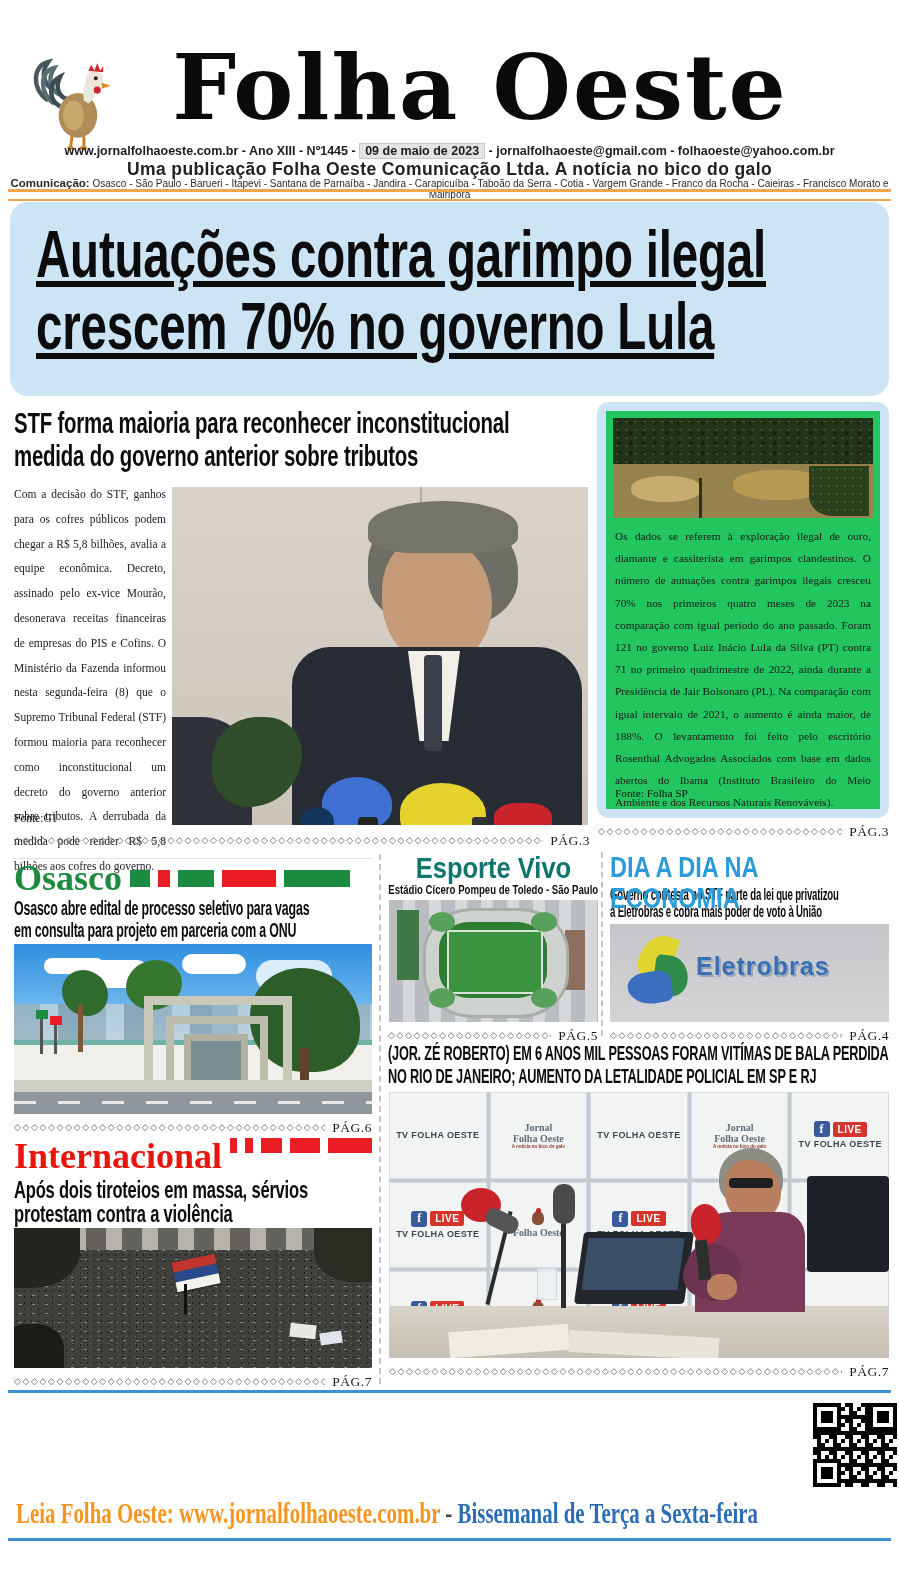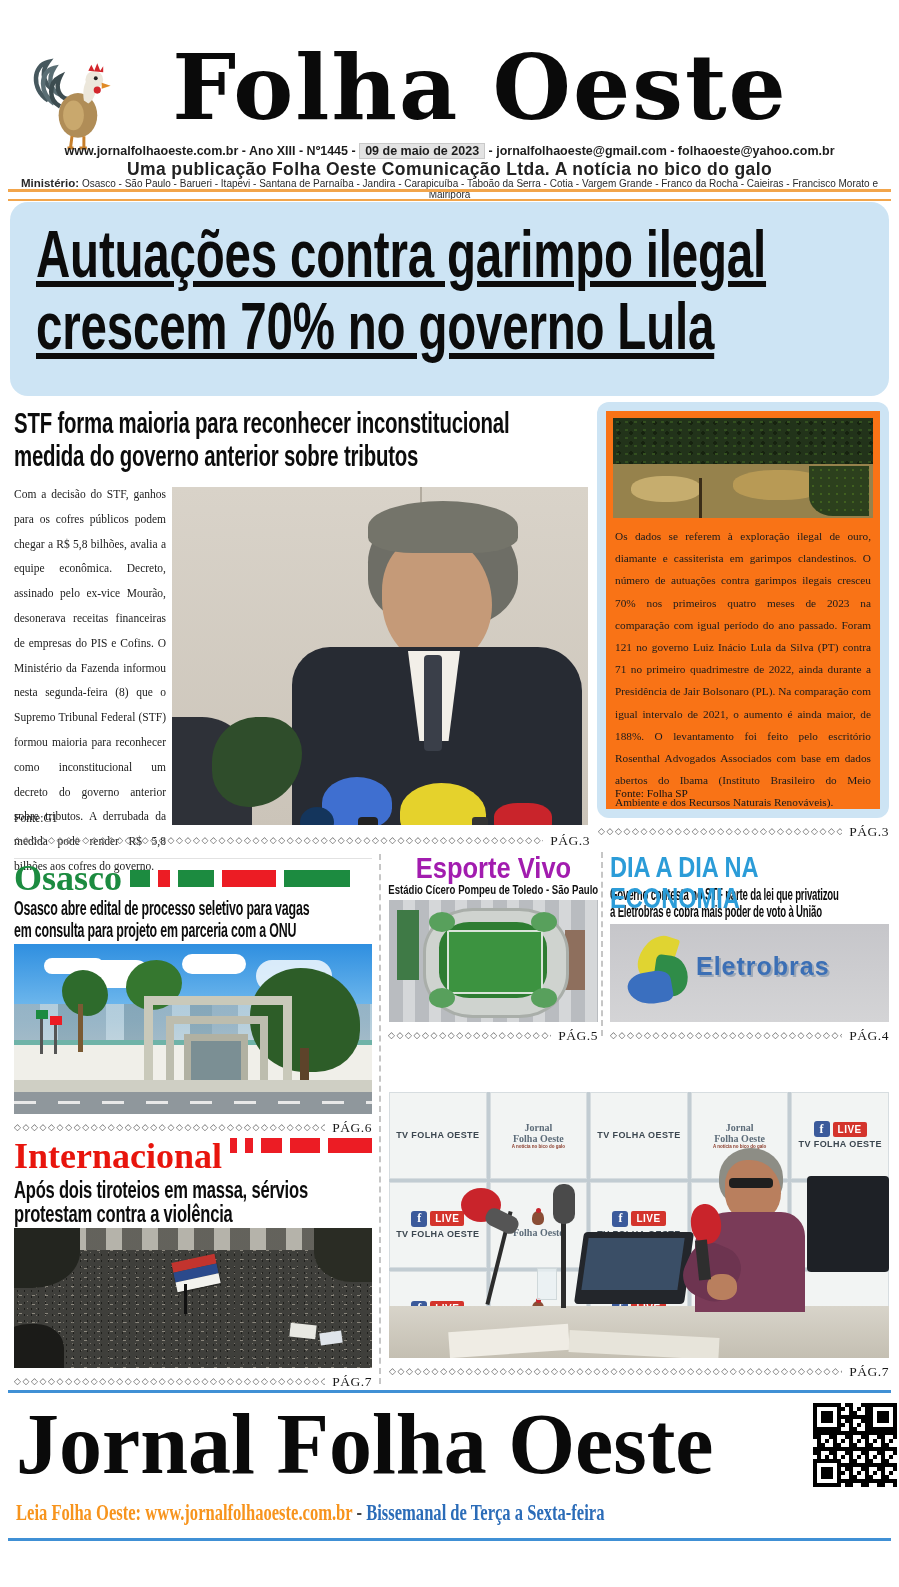--- a/index.html
+++ b/index.html
@@ -66,21 +66,21 @@
     </svg>
   </div>
   <div class="abs dserif b ctr" style="left:70px;top:34px;width:820px;font-size:90px;color:#0a0a0a;letter-spacing:2px;">Folha Oeste</div>
   <div class="abs ctr" style="left:0;top:144px;width:899px;font-size:12.5px;font-weight:bold;color:#1d1d1d;">
     <span>www.jornalfolhaoeste.com.br - Ano XIII - Nº1445 -</span>
     <span class="datebox">09 de maio de 2023</span>
     <span>- jornalfolhaoeste@gmail.com - folhaoeste@yahoo.com.br</span>
   </div>
   <div class="abs ctr b" style="left:0;top:159px;width:899px;font-size:17.5px;color:#222;letter-spacing:.4px;">Uma publicação Folha Oeste Comunicação Ltda. A notícia no bico do galo</div>
   <div class="abs ctr" style="left:0;top:177px;width:899px;font-size:10px;color:#2a2a2a;">
-    <span class="b" style="font-size:11.5px;">Ministério:</span>
+    <span class="b" style="font-size:11.5px;">Comunicação:</span>
     <span>Osasco - São Paulo - Barueri - Itapevi - Santana de Parnaíba - Jandira - Carapicuíba - Taboão da Serra - Cotia - Vargem Grande - Franco da Rocha - Caieiras - Francisco Morato e Mairiporã</span>
   </div>
   <div class="abs" style="left:8px;top:189px;width:883px;height:7px;border-top:3px solid #f2a54b;border-bottom:2px solid #f2a54b;"></div>
 
   <div class="abs" style="left:10px;top:202px;width:879px;height:194px;background:#cde4f4;border-radius:18px;">
     <div class="hl" style="padding:16px 0 0 26px;font-size:66px;line-height:72px;text-decoration:underline;">
       <div class="cx72">Autuações contra garimpo ilegal</div>
       <div class="cx72">crescem 70% no governo Lula</div>
     </div>
   </div>
@@ -108,21 +108,21 @@
     <div class="abs" style="left:322px;top:316px;width:58px;height:34px;background:#c9242b;border-radius:40%;"></div>
     <div class="abs" style="left:186px;top:330px;width:20px;height:20px;background:#222;border-radius:4px;"></div>
     <div class="abs" style="left:300px;top:330px;width:16px;height:16px;background:#333;border-radius:3px;"></div>
   </div>
   <div class="pagrow" style="left:14px;top:833px;width:576px;">
     <span class="diamonds"></span>
     <span class="pag">PÁG.3</span>
   </div>
 
   <div class="abs" style="left:597px;top:402px;width:292px;height:416px;background:#cde4f4;border-radius:12px;">
-    <div class="abs" style="left:9px;top:9px;width:274px;height:398px;background:#f97316;">
+    <div class="abs" style="left:9px;top:9px;width:274px;height:398px;background:#22c55e;">
       <div class="photo" style="left:7px;top:7px;width:260px;height:100px;">
         <div class="abs" style="left:0;top:0;width:260px;height:48px;background-color:#22331a;background-image:radial-gradient(#33501f 18%,transparent 19%),radial-gradient(#16220f 22%,transparent 23%);background-size:9px 8px,12px 10px;"></div>
         <div class="abs" style="left:0;top:46px;width:260px;height:54px;background:#96824c;"></div>
         <div class="abs" style="left:18px;top:58px;width:70px;height:26px;background:#c6ad6e;border-radius:45%;"></div>
         <div class="abs" style="left:120px;top:52px;width:92px;height:30px;background:#b89a55;border-radius:45%;"></div>
         <div class="abs" style="left:196px;top:48px;width:60px;height:50px;background-color:#2c401d;background-image:radial-gradient(#40601f 20%,transparent 21%);background-size:8px 8px;border-radius:0 0 0 40%;"></div>
         <div class="abs" style="left:86px;top:60px;width:3px;height:40px;background:#3a2d18;"></div>
       </div>
       <div class="abs serif just" style="left:9px;top:114px;width:256px;font-size:11.3px;line-height:22.2px;color:#1b1b1b;">Os dados se referem à exploração ilegal de ouro, diamante e cassiterista em garimpos clandestinos.  O número de autuações contra garimpos ilegais cresceu 70% nos primeiros quatro meses de 2023 na comparação com igual período do ano passado. Foram 121 no governo Luiz Inácio Lula da Silva (PT) contra 71 no primeiro quadrimestre de 2022, ainda durante a Presidência de Jair Bolsonaro (PL). Na comparação com igual intervalo de 2021, o aumento é ainda maior, de 188%.  O levantamento foi feito pelo escritório Rosenthal Advogados Associados com base em dados abertos do Ibama (Instituto Brasileiro do Meio Ambiente e dos Recursos Naturais Renováveis).</div>
       <div class="abs serif" style="left:9px;top:376px;font-size:11.3px;">Fonte: Folha SP</div>
@@ -202,21 +202,21 @@
     <div class="abs" style="left:170px;top:56px;width:3px;height:30px;background:#111;"></div>
     <div class="abs" style="left:276px;top:96px;width:26px;height:14px;background:#e8e8e2;transform:rotate(6deg);"></div>
     <div class="abs" style="left:306px;top:104px;width:22px;height:12px;background:#dfe4ea;transform:rotate(-8deg);"></div>
     <div class="abs" style="left:-20px;top:96px;width:70px;height:60px;background:#1b1b18;border-radius:50% 40% 0 0;"></div>
   </div>
   <div class="pagrow" style="left:14px;top:1374px;width:358px;">
     <span class="diamonds"></span>
     <span class="pag">PÁG.7</span>
   </div>
 
-  <div class="abs b" style="left:388px;top:853px;width:210px;font-size:30px;color:#a21caf;line-height:30px;">
+  <div class="abs b" style="left:388px;top:853px;width:210px;font-size:30px;color:#0f766e;line-height:30px;">
     <span class="cxc85">Esporte Vivo</span>
   </div>
   <div class="abs b" style="left:388px;top:884px;width:210px;font-size:12px;color:#111;line-height:13px;">
     <span class="cxc80">Estádio Cícero Pompeu de Toledo - São Paulo</span>
   </div>
 
   <div class="photo" style="left:389px;top:900px;width:209px;height:122px;background:repeating-linear-gradient(90deg,#b9bcc0 0 14px,#d5d7d9 14px 26px),repeating-linear-gradient(0deg,#c7cacd00 0 18px,#9aa0a455 18px 22px);">
     <div class="abs" style="left:8px;top:10px;width:22px;height:70px;background:#3f7a46;"></div>
     <div class="abs" style="left:176px;top:30px;width:20px;height:60px;background:#8e6f5d;"></div>
     <div class="abs" style="left:34px;top:8px;width:140px;height:104px;background:#cfd3cf;border-radius:34%/40%;border:3px solid #a9aea9;"></div>
@@ -244,20 +244,24 @@
     <div class="abs" style="left:30px;top:10px;width:34px;height:46px;background:#e0d431;border-radius:90% 10% 60% 50%;transform:rotate(18deg);"></div>
     <div class="abs" style="left:44px;top:32px;width:34px;height:40px;background:#2f8c48;border-radius:20% 80% 60% 50%;transform:rotate(8deg);"></div>
     <div class="abs" style="left:18px;top:48px;width:44px;height:32px;background:#3a6fbf;border-radius:60% 50% 30% 90%;transform:rotate(-10deg);"></div>
     <div class="abs b" style="left:86px;top:28px;font-size:25px;color:#3b6fb5;text-shadow:2px 2px 0 #9aa7b8;letter-spacing:1px;">Eletrobras</div>
   </div>
   <div class="pagrow" style="left:610px;top:1028px;width:279px;">
     <span class="diamonds"></span>
     <span class="pag">PÁG.4</span>
   </div>
 
+  <div class="abs hl" style="left:388px;top:1042px;width:501px;font-size:20.5px;line-height:22.5px;">
+    <div class="cx62">(JOR. ZÉ ROBERTO) EM 6 ANOS MIL PESSOAS FORAM VITÍMAS DE BALA PERDIDA</div>
+    <div class="cx62">NO RIO DE JANEIRO; AUMENTO DA LETALIDADE POLICIAL EM SP E RJ</div>
+  </div>
   <div class="photo" style="left:389px;top:1092px;width:500px;height:266px;">
     <div class="tvwall">
       <div class="tile">
           <span class="tvtxt">TV FOLHA OESTE</span>
         </div>
       <div class="tile">
           <span class="jn1">Jornal</span>
           <span class="jn2">Folha Oeste</span>
           <span class="jtag">A notícia no bico do galo</span>
         </div>
@@ -353,21 +357,20 @@
     <div class="abs" style="left:302px;top:112px;width:30px;height:40px;background:#c9242b;border-radius:48%;transform:rotate(-8deg);"></div>
     <div class="abs" style="left:308px;top:148px;width:12px;height:40px;background:#2e2e2e;transform:rotate(-6deg);"></div>
     <div class="abs" style="left:148px;top:176px;width:18px;height:30px;background:#e9f0f2cc;border:1px solid #cfd8da;"></div>
   </div>
   <div class="pagrow" style="left:389px;top:1364px;width:500px;">
     <span class="diamonds"></span>
     <span class="pag">PÁG.7</span>
   </div>
 
   <div class="abs" style="left:8px;top:1390px;width:883px;height:3px;background:#4090d5;"></div>
-  <div class="abs serif b" style="left:16px;top:1398px;width:795px;font-size:86px;line-height:92px;color:#0a0a0a;">Jornal Folha Oeste</div>
   <div class="abs" style="left:812px;top:1402px;width:84px;height:84px;background:#fff;padding:1px;display:grid;grid-template-columns:repeat(21,4px);grid-template-rows:repeat(21,4px);" id="qr">
       <div class="qb"></div>
       <div class="qb"></div>
       <div class="qb"></div>
       <div class="qb"></div>
       <div class="qb"></div>
       <div class="qb"></div>
       <div class="qb"></div>
       <div class="qw"></div>
       <div class="qb"></div>
@@ -797,20 +800,20 @@
       <div class="qb"></div>
       <div class="qb"></div>
       <div class="qw"></div>
       <div class="qw"></div>
       <div class="qb"></div>
       <div class="qb"></div>
       <div class="qw"></div>
       <div class="qw"></div>
       <div class="qb"></div>
     </div>
-  <div class="abs serif b" style="left:16px;top:1496px;width:875px;font-size:23px;line-height:34px;white-space:nowrap;">
+  <div class="abs serif b" style="left:16px;top:1496px;width:875px;font-size:29px;line-height:34px;white-space:nowrap;">
     <div class="cx72">
       <span style="color:#f7941d;">Leia Folha Oeste: www.jornalfolhaoeste.com.br</span><span style="color:#444;"> - </span><span style="color:#2b6cb8;">Bissemanal de Terça a Sexta-feira</span>
     </div>
   </div>
   <div class="abs" style="left:8px;top:1538px;width:883px;height:3px;background:#4090d5;"></div>
 
 </div>
 
 </body></html>

